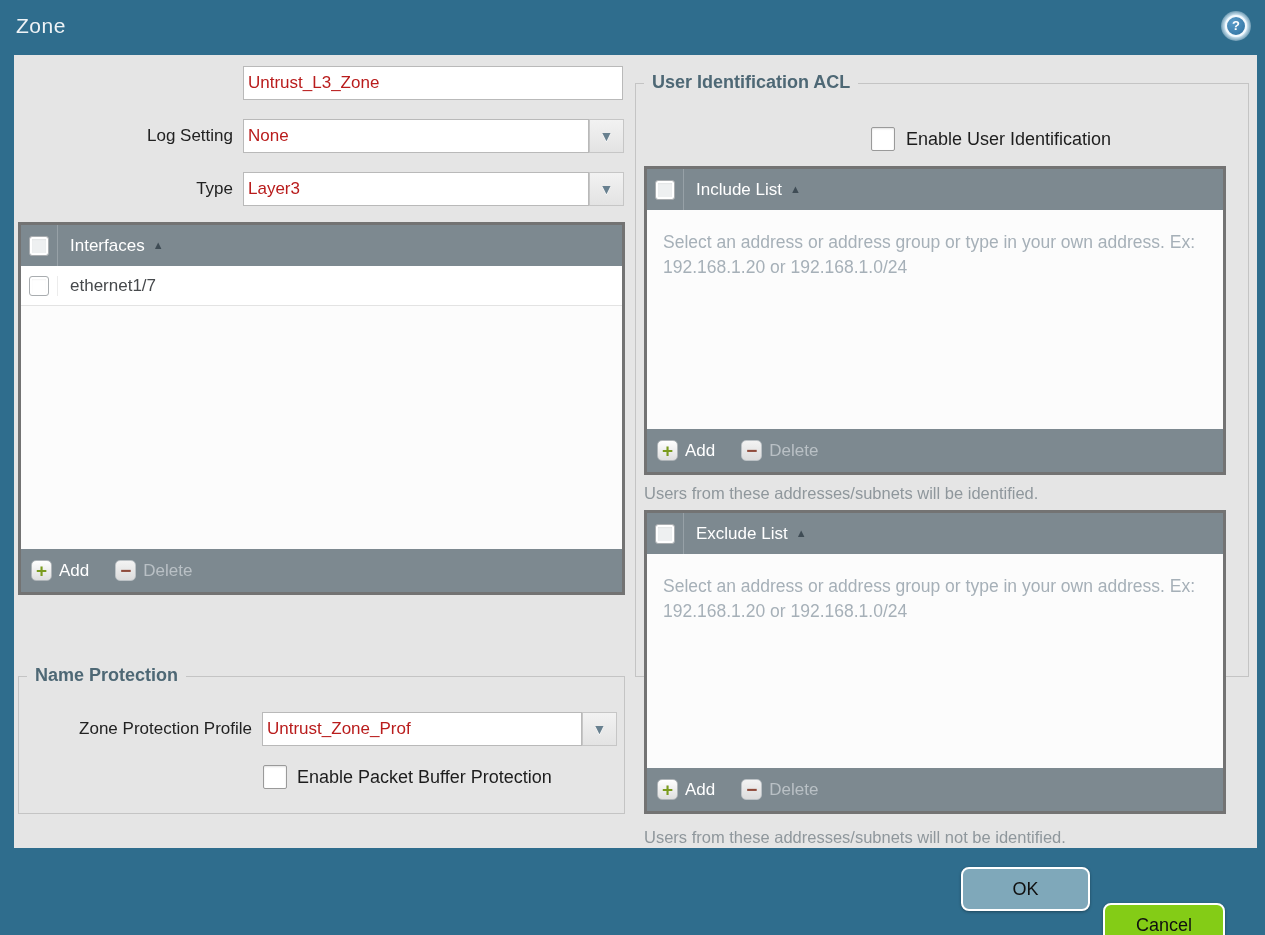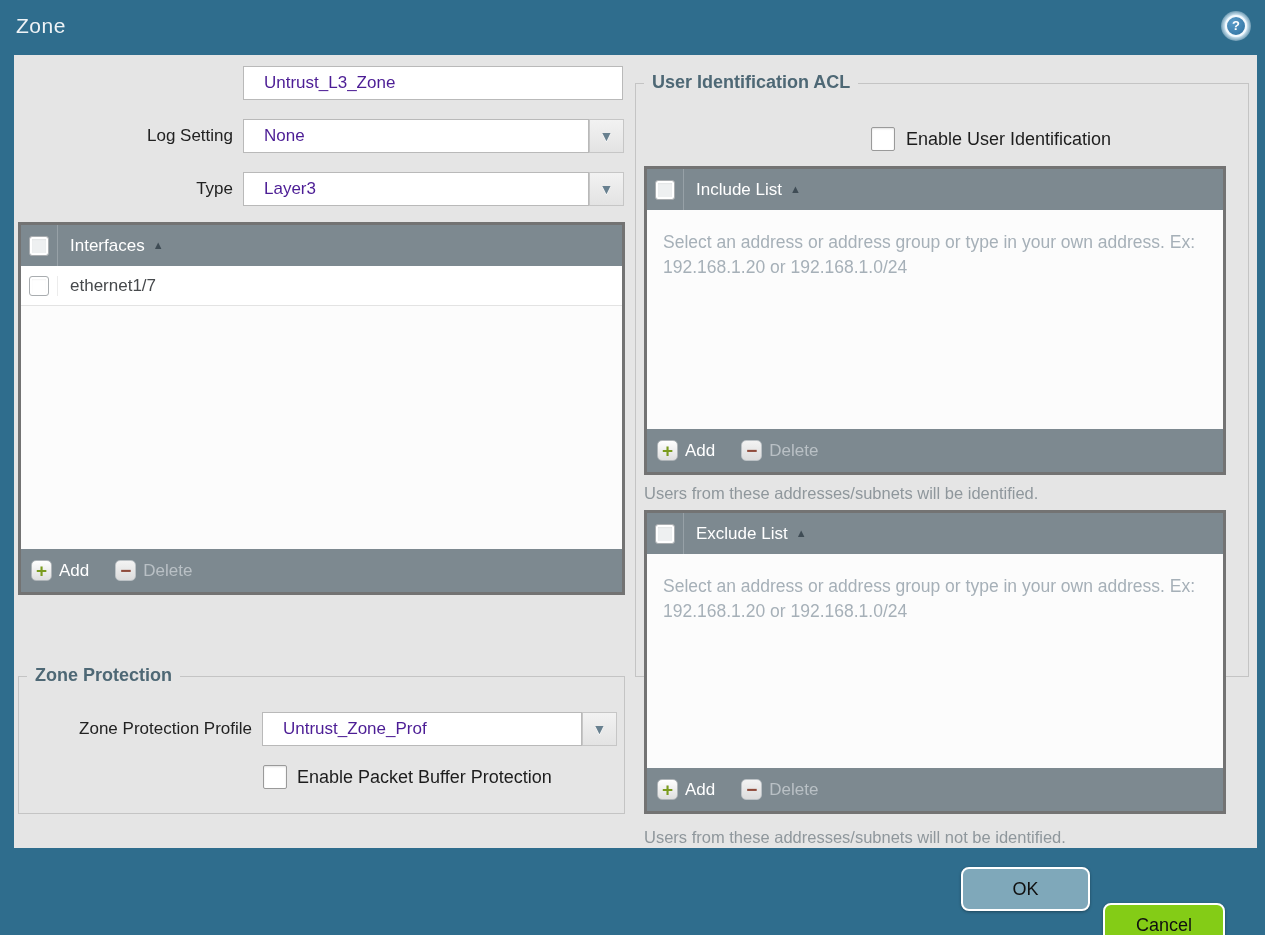--- a/index.html
+++ b/index.html
@@ -11,21 +11,21 @@
   .help { position:absolute; left:1221px; top:11px; width:30px; height:30px; border-radius:50%;
           background:radial-gradient(circle, #ffffff 0%, #d9ecf8 50%, rgba(255,255,255,0.12) 78%);
           display:flex; align-items:center; justify-content:center; cursor:pointer; }
   .help-inner { width:22px; height:22px; border-radius:50%; background:radial-gradient(circle at 35% 30%, #5b9cc9, #2d6f9e);
           border:2px solid #f4fafe; color:#fff; font-weight:bold; font-size:13px; line-height:18px; text-align:center; }
 
   .panel { position:absolute; left:14px; top:55px; width:1243px; height:793px; background:#e5e5e5; }
 
   .lbl { position:absolute; font-size:17px; color:#222; text-align:right; line-height:34px; }
   .txt { position:absolute; height:34px; border:1px solid #b9b9b9; background:#fff; font-family:"Liberation Sans",sans-serif;
-         font-size:17px; color:#4c1d95; padding:0 20px; outline:none; }
+         font-size:17px; color:#b91c1c; padding:0 4px; outline:none; }
   .dd-btn { position:absolute; width:35px; height:34px; background:linear-gradient(#f2f2f2,#e3e3e3);
             border:1px solid #c6c6c6; display:flex; align-items:center; justify-content:center; cursor:pointer; }
   .dd-btn .arrow { color:#68808f; font-size:14px; text-shadow:0 1px 0 #fff; }
 
   .lst { position:absolute; border:3px solid #737373; }
   .lst-head { display:flex; align-items:stretch; background:#7d8990; height:41px; }
   .lst-cbx-cell { width:37px; display:flex; align-items:center; justify-content:center; border-right:1px solid #97a1a7; }
   .lst-head-label { color:#fff; font-size:17px; line-height:41px; padding-left:12px; }
   .sort { font-size:11px; color:#3f4c55; margin-left:8px; line-height:41px; }
   .lst-body { background:#fcfcfc; position:relative; }
@@ -111,21 +111,21 @@
         <div class="actbtn disabled">
           <div class="icon-sq">
               <span class="minus">−</span>
             </div>
           <span class="act-label">Delete</span>
         </div>
       </div>
     </div>
 
     <div class="fs" style="left:4px; top:621px; width:607px; height:138px;">
-      <div class="fs-legend">Zone Protection</div>
+      <div class="fs-legend">Name Protection</div>
       <div class="lbl" style="left:8px; top:35px; width:225px;">Zone Protection Profile</div>
       <input class="txt" style="left: 243px; top: 35px; width: 320px;" type="text" value="Untrust_Zone_Prof">
       <div class="dd-btn" style="left:563px; top:35px;">
         <span class="arrow">▼</span>
       </div>
       <div class="cbx-lg" style="left:244px; top:88px;"></div>
       <div class="cbx-lbl" style="left:278px; top:88px;">Enable Packet Buffer Protection</div>
     </div>
 
     <div class="fs" style="left:621px; top:28px; width:614px; height:594px;">

